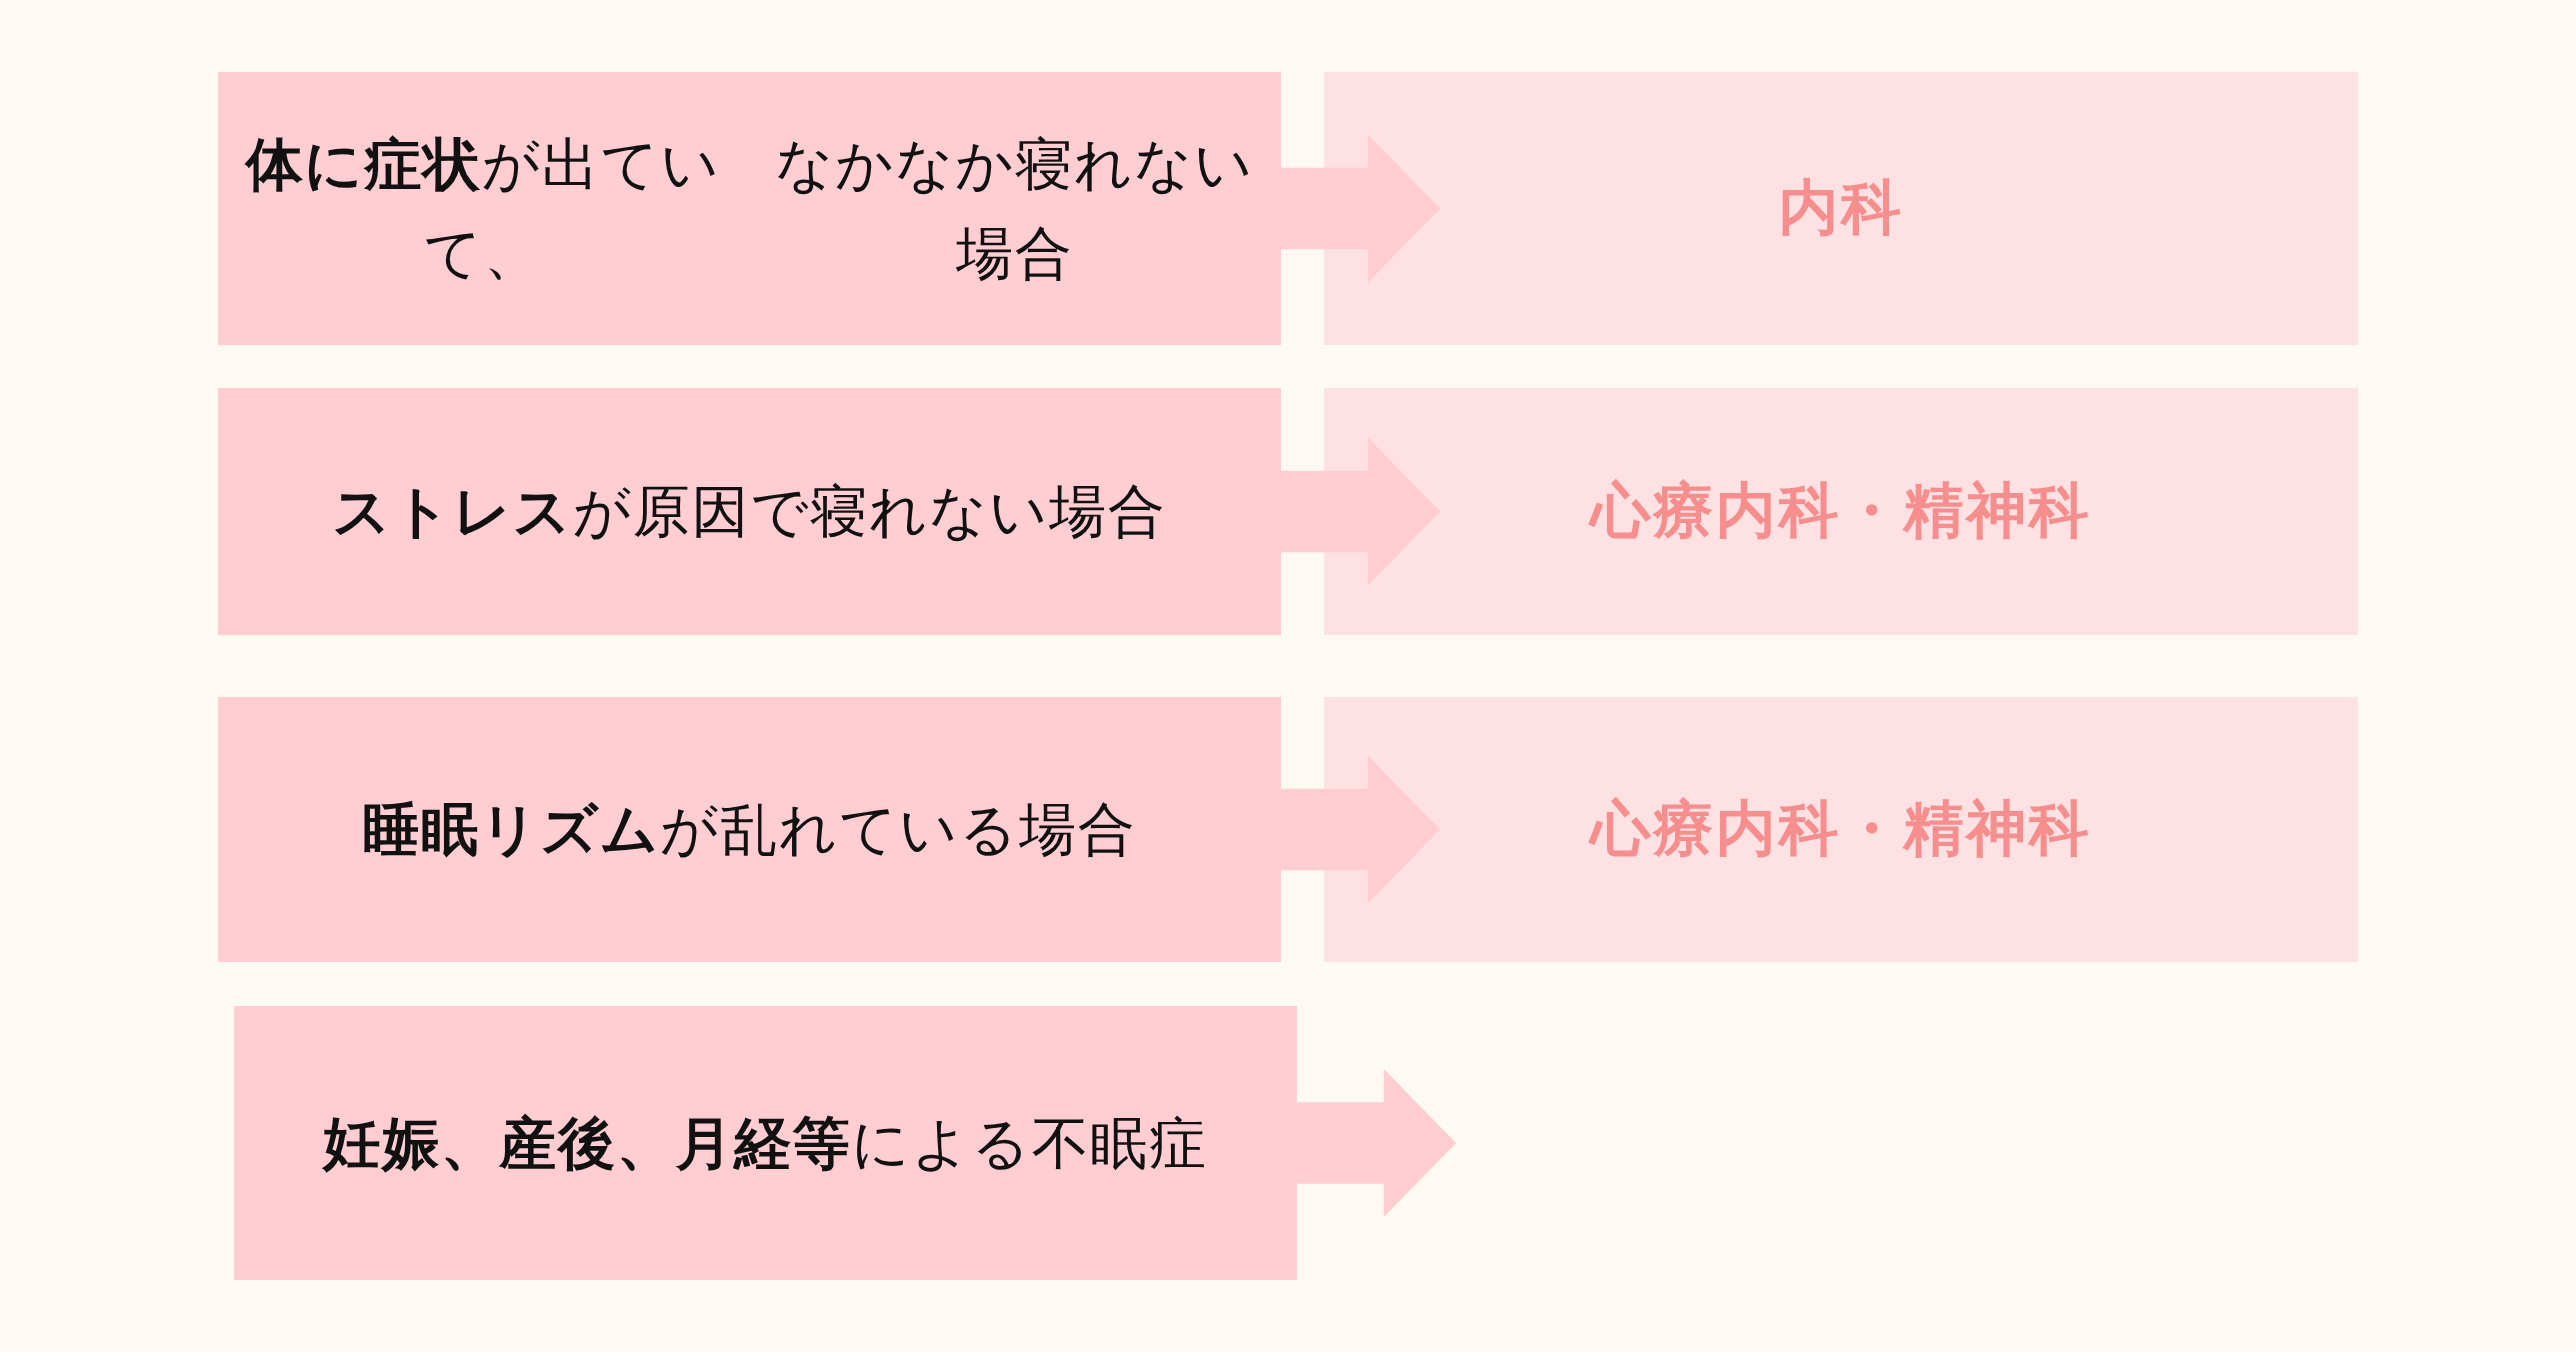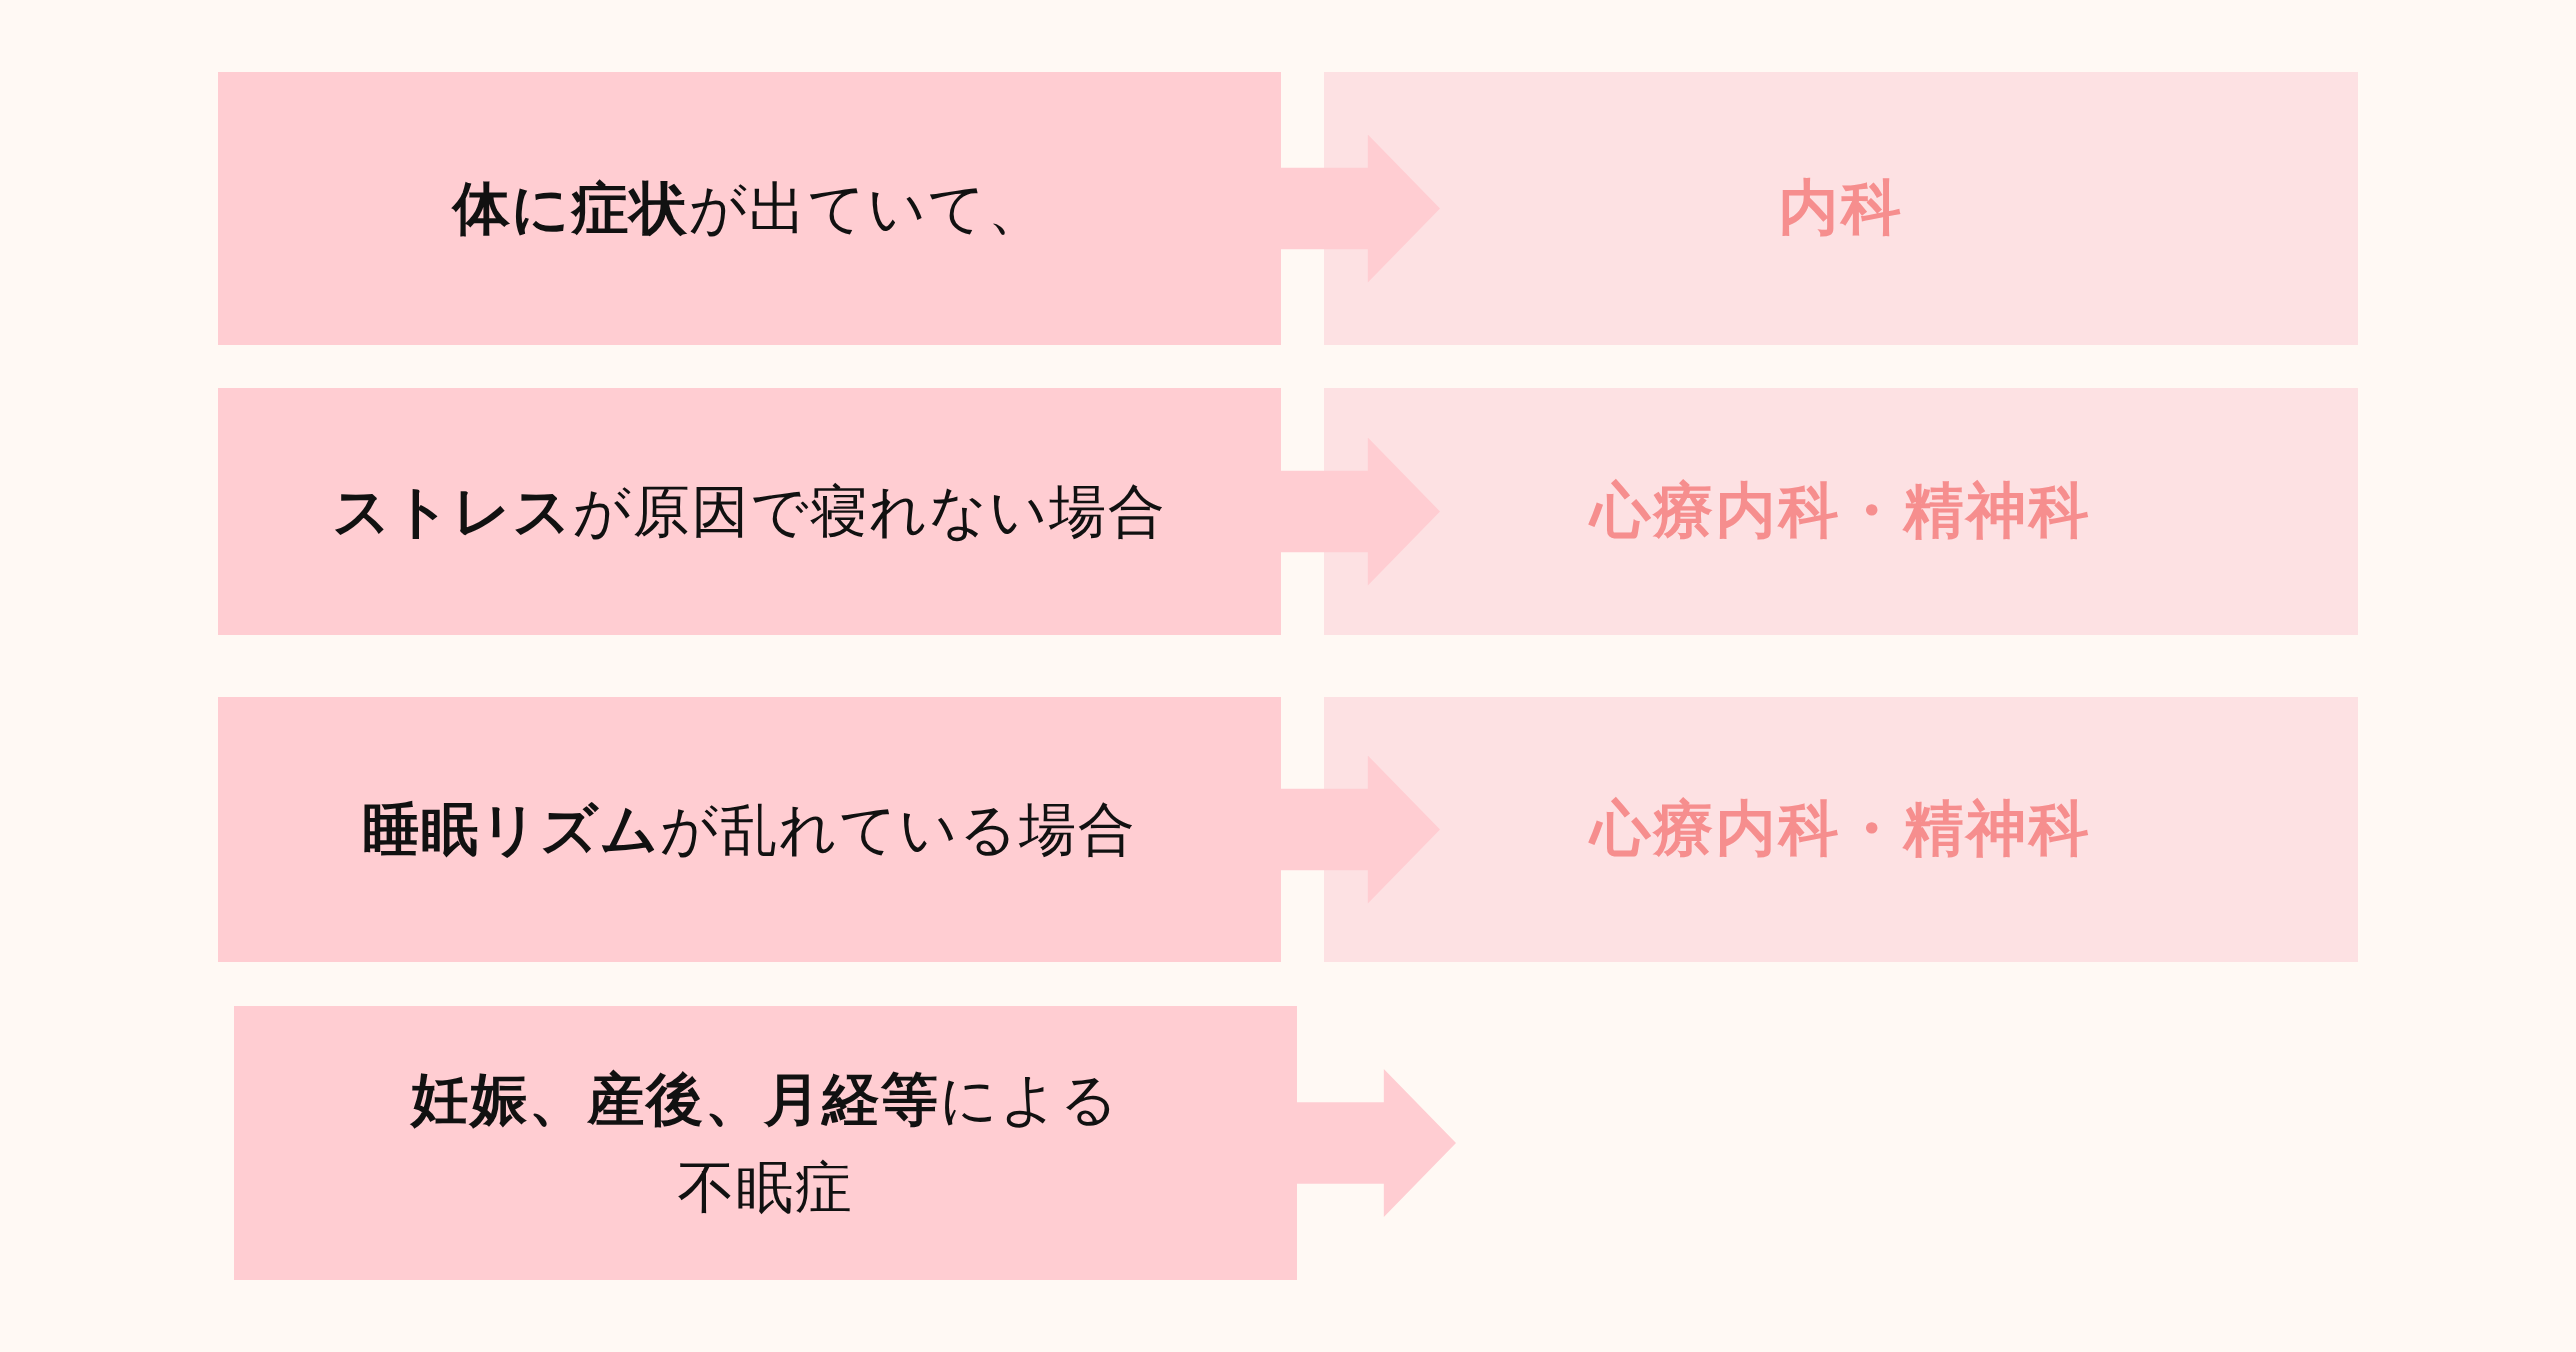--- a/index.html
+++ b/index.html
@@ -29,21 +29,21 @@
   .row-0{top:72px;height:273px;}
   .row-1{top:388px;height:247px;}
   .row-2{top:697px;height:265px;}
   .row-3{top:1006px;height:274px;margin-left:16px;}
   .condition-box{
     position:absolute;
     left:0;top:0;bottom:0;
     width:1063px;
     background:var(--box_left,#FFCDD2);
     display:flex;
-    flex-direction:column;
+    flex-direction:row;
     align-items:center;
     justify-content:center;
     z-index:1;
   }
   .condition-text{
     color:var(--text_dark,#111111);
     font-size:57px;
     line-height:1.55;
     text-align:center;
     letter-spacing:1.7px;
@@ -81,20 +81,23 @@
 </head>
 <body>
 
 <div class="canvas">
 
   <div class="flow-row row-0">
     <div class="condition-box">
       <div class="condition-text">
         <span class="b">体に症状</span><span>が出ていて、</span>
       </div>
+      <div class="condition-text">
+        <span>なかなか寝れない場合</span>
+      </div>
     </div>
     <div class="arrow-wrap"></div>
     <div class="department-box">
       <div class="department-label">内科</div>
     </div>
   </div>
 
   <div class="flow-row row-1">
     <div class="condition-box">
       <div class="condition-text">

